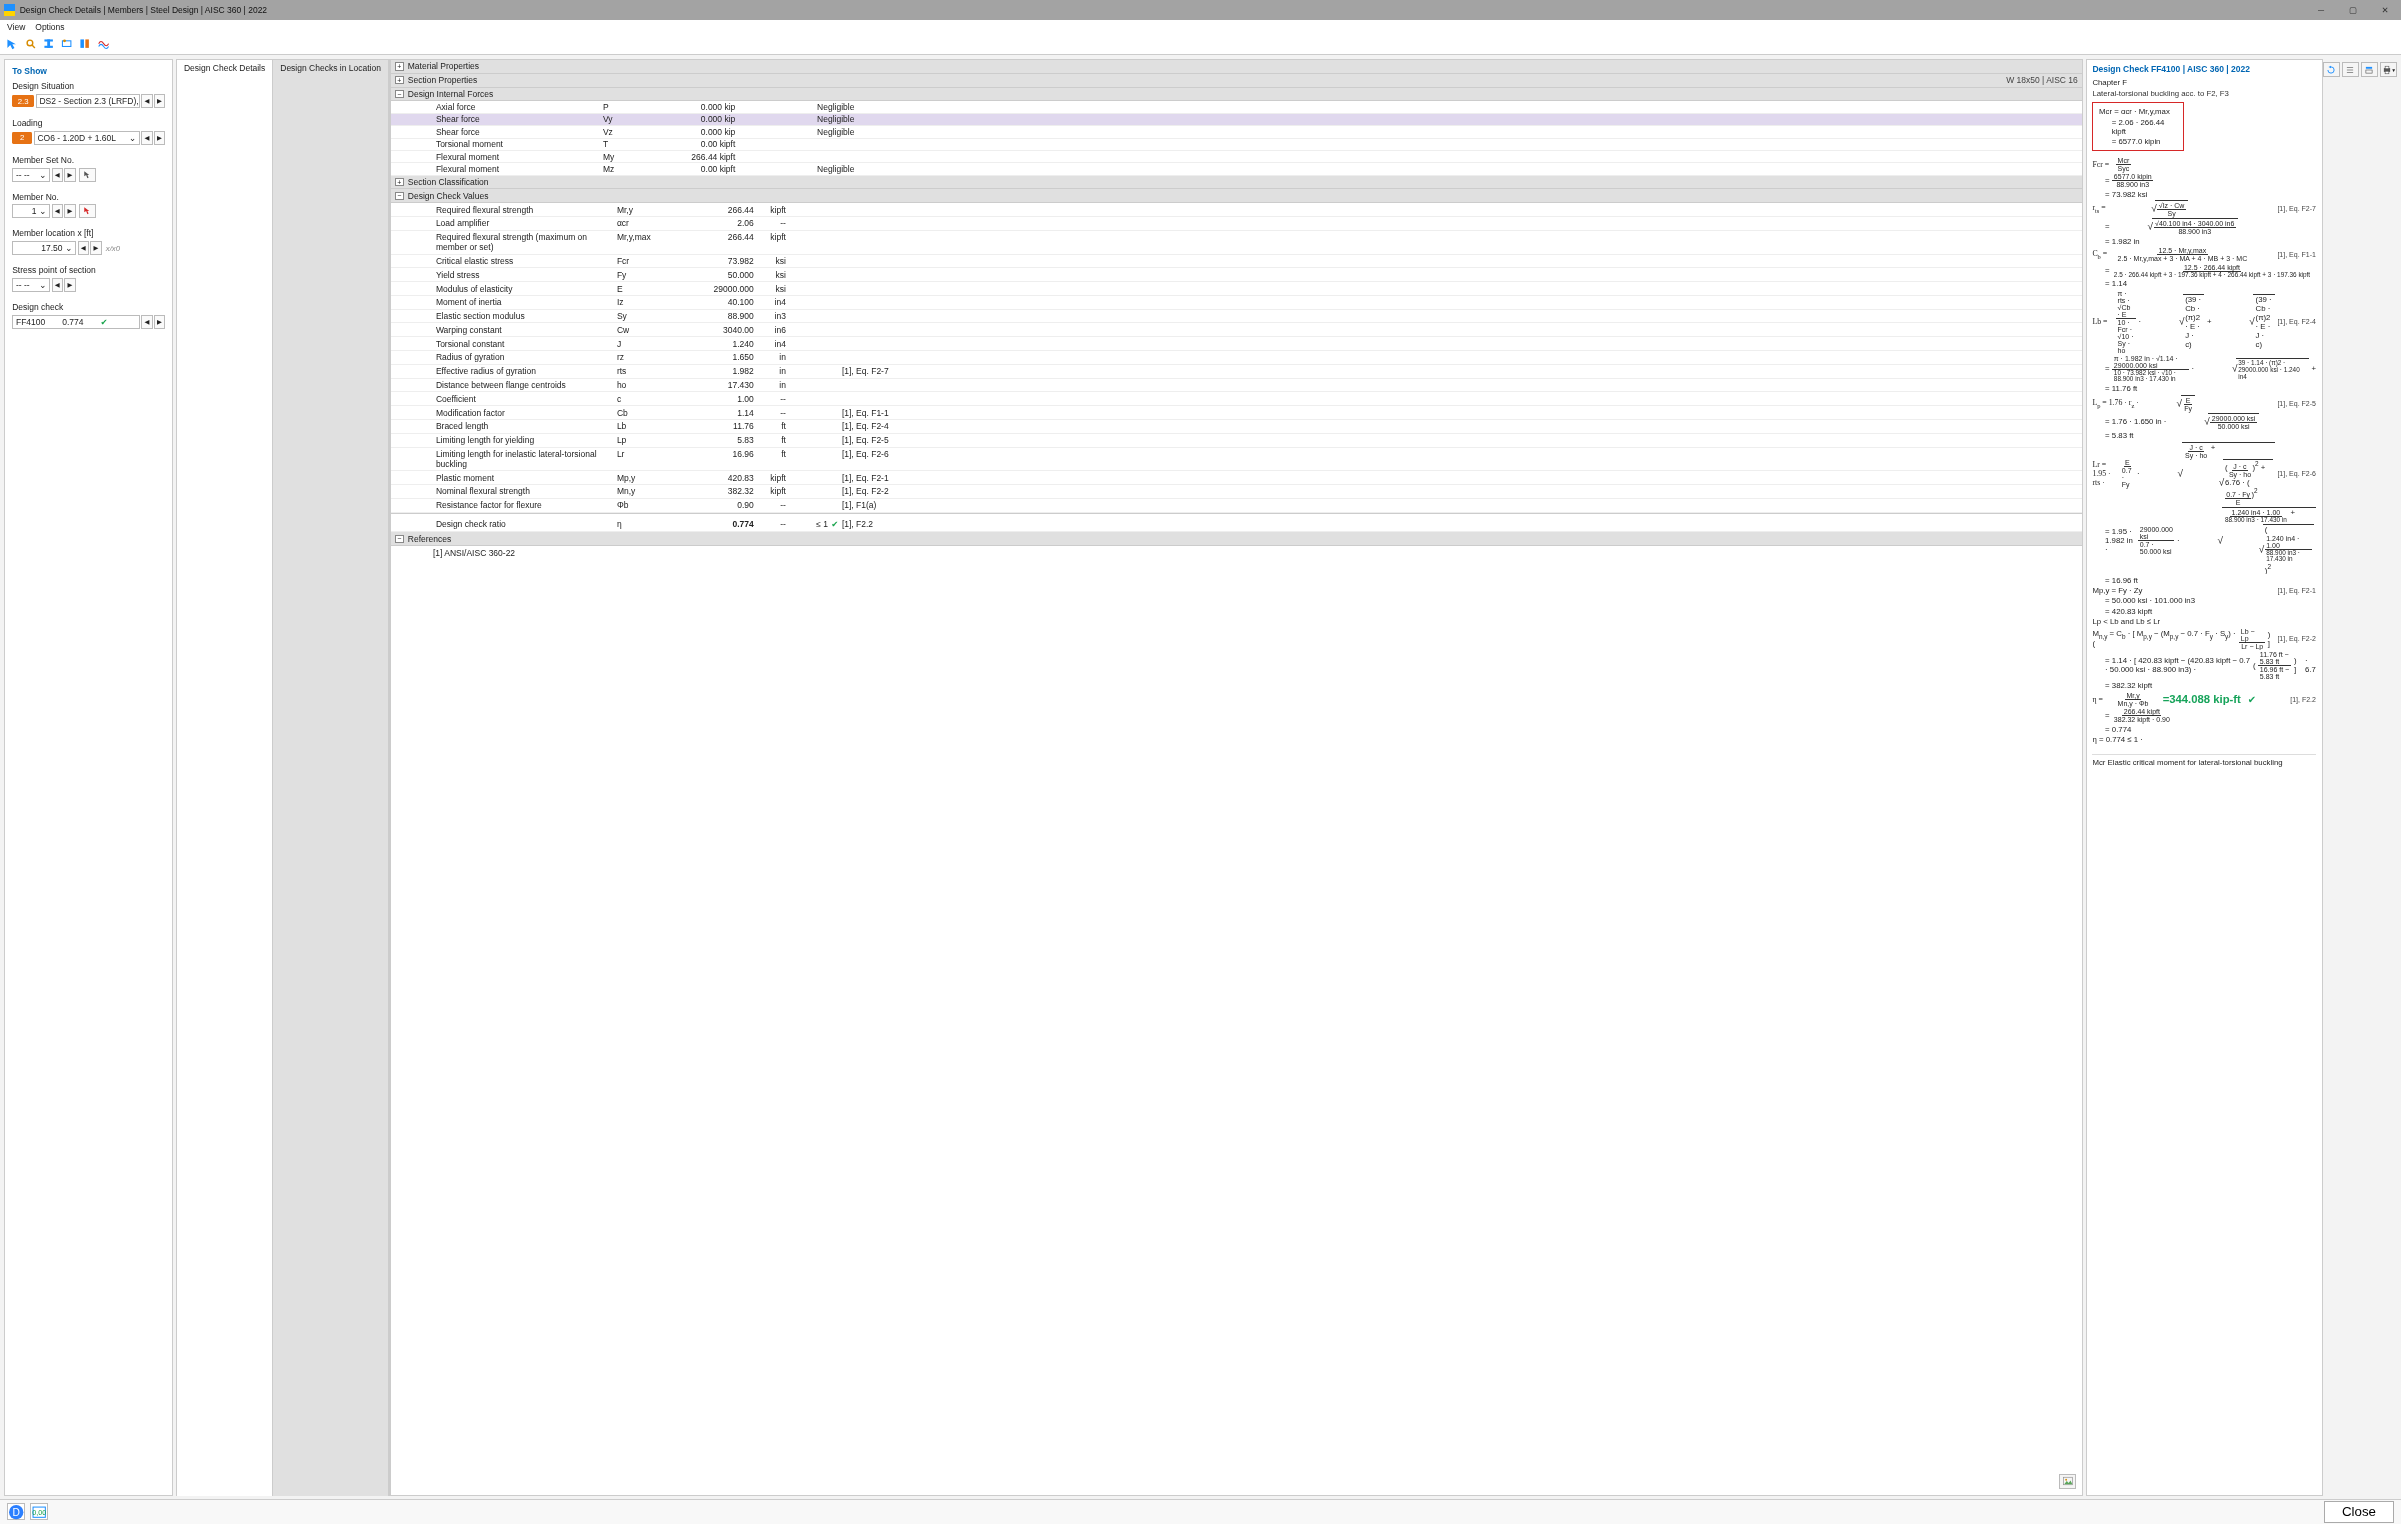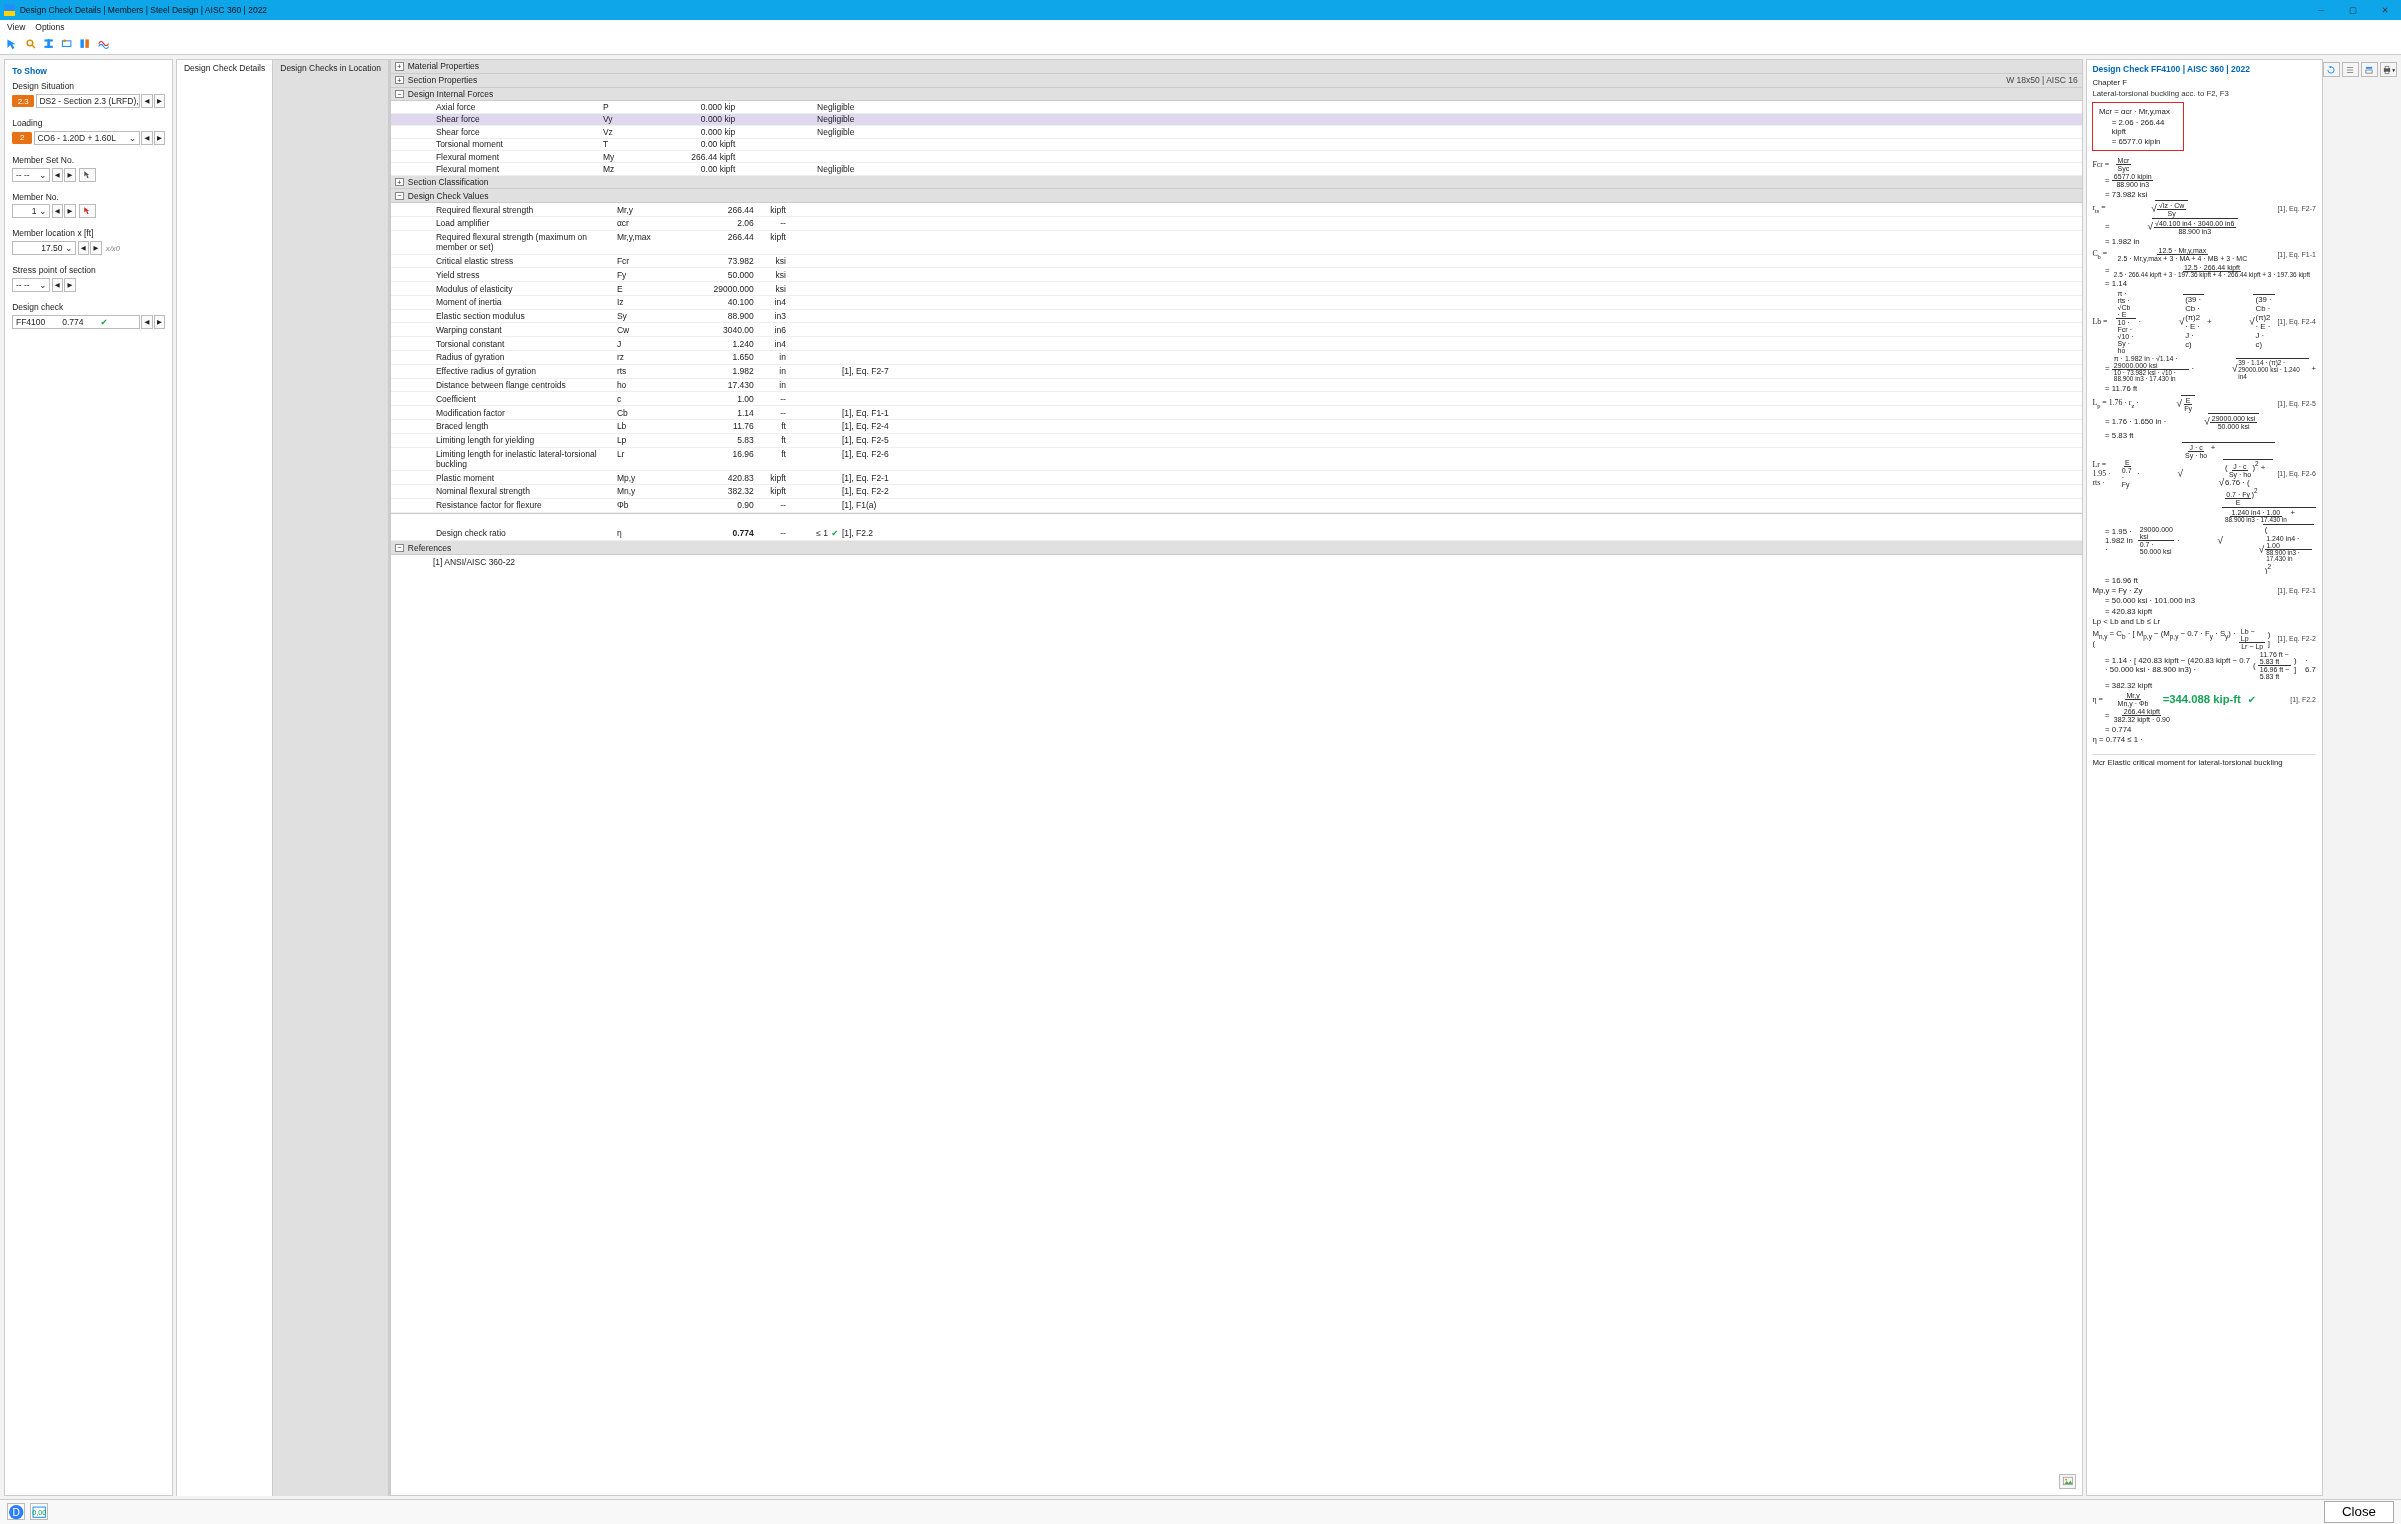--- a/index.html
+++ b/index.html
@@ -9,21 +9,21 @@
   background: #f0f0f0;
   color: #222;
   overflow: hidden;
   height: 100vh;
   display: flex;
   flex-direction: column;
 }
 .titlebar {
   display: flex;
   align-items: center;
-  background: #0ea5e9;
+  background: #a3a3a3;
   height: 20px;
   padding: 0 0 0 4.2px;
 }
 .titlebar .app-icon { width:11.3px;height:11.3px;margin-right:4.2px;background:linear-gradient(#1e90ff,#1e90ff);display:inline-block;position:relative;}
 .titlebar .app-icon:before{content:"";position:absolute;left:0;top:6.4px;width:11.3px;height:5px;background:#ffd400;}
 .titlebar .title { flex:1; font-size:8.5px; color:#111;}
 .winbtn { width:32px;height:20px;display:flex;align-items:center;justify-content:center;color:#333;}
 
 .menubar { display:flex; gap:10px; padding:2.1px 7px; background:#fff; font-size:8.5px;}
 .menubar span{cursor:default;}
@@ -85,21 +85,21 @@
 .row .c7{flex:1;}
 .rowb{display:flex;padding:1.4px 0;border-bottom:0.7px solid #eee;}
 .rowb .c1{width:28px;}
 .rowb .c2{width:198px;padding-left:17px;}
 .rowb .c3{width:49px;}
 .rowb .c4{width:92px;text-align:right;padding-right:4.2px;}
 .rowb .c4b{width:28px;text-align:right;}
 .rowb .c5{width:42px;text-align:right;}
 .rowb .c6{width:14px;text-align:center;color:#16a34a;}
 .rowb .c7{flex:1;}
-.rowb.ratio{border-top:0.7px solid #ccc;padding-top:14px;padding-bottom:2.8px;}
+.rowb.ratio{border-top:0.7px solid #ccc;padding-top:5px;padding-bottom:2.8px;}
 .rowb.ratio .c4{font-weight:600;}
 .ref-row{padding:1.4px 4.2px 1.4px 42px;}
 .bottom-icon-row{position:absolute;right:5.6px;bottom:5.6px;}
 
 
 .right {
   width:311px;
   margin:1.4px 4.2px 2.8px 0;
   display:flex;
   flex-direction:row;

